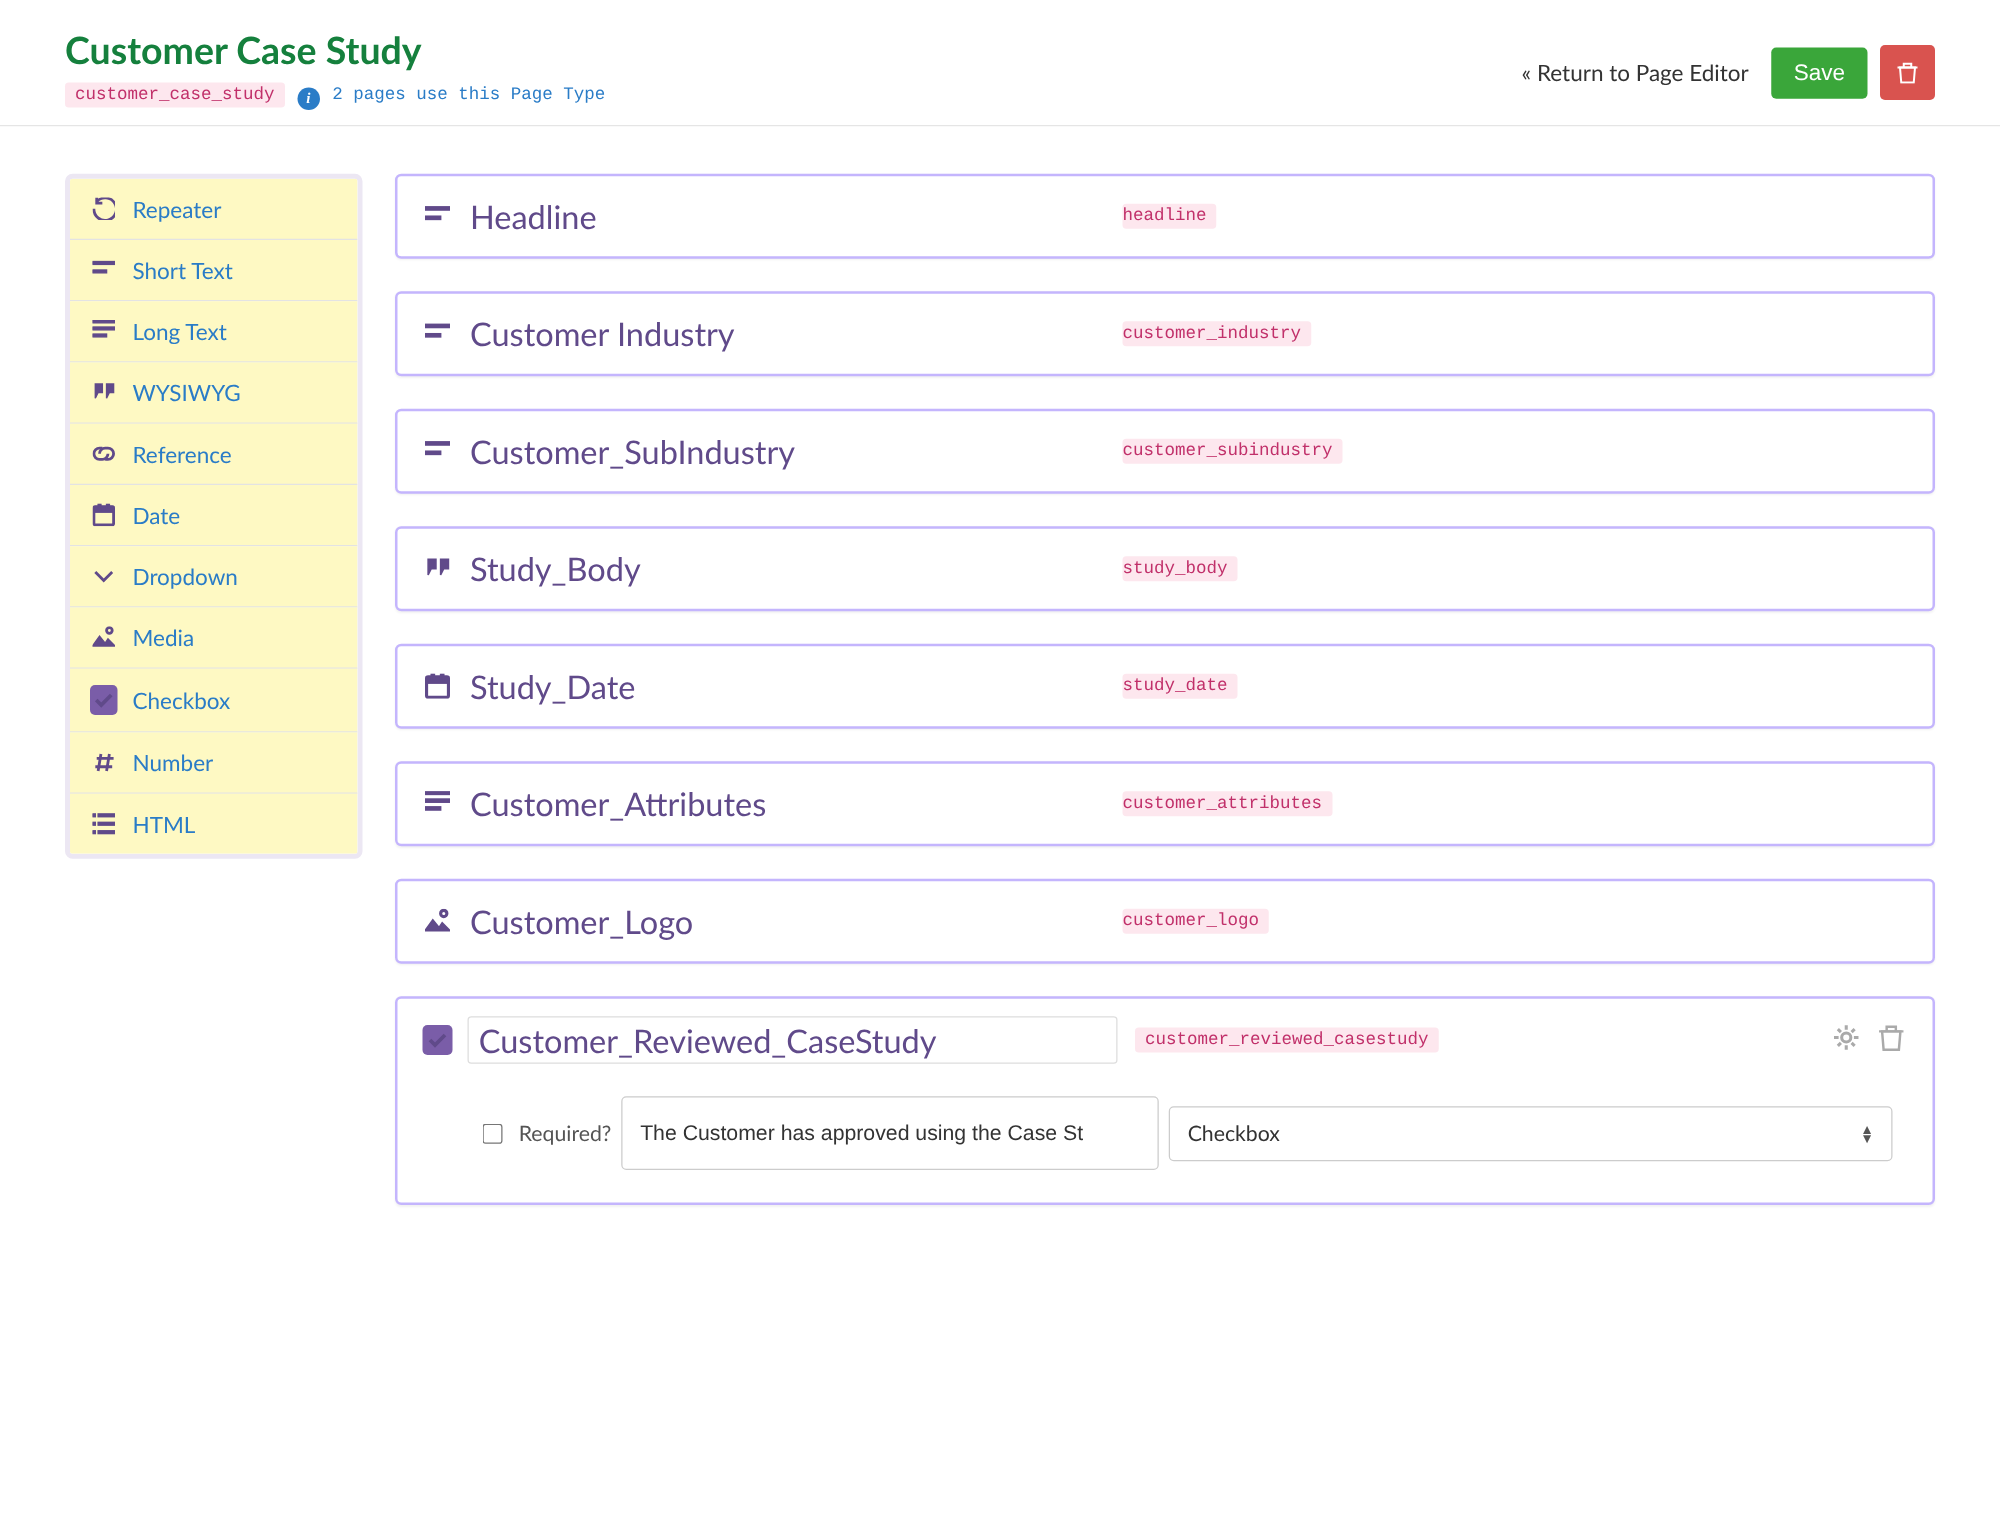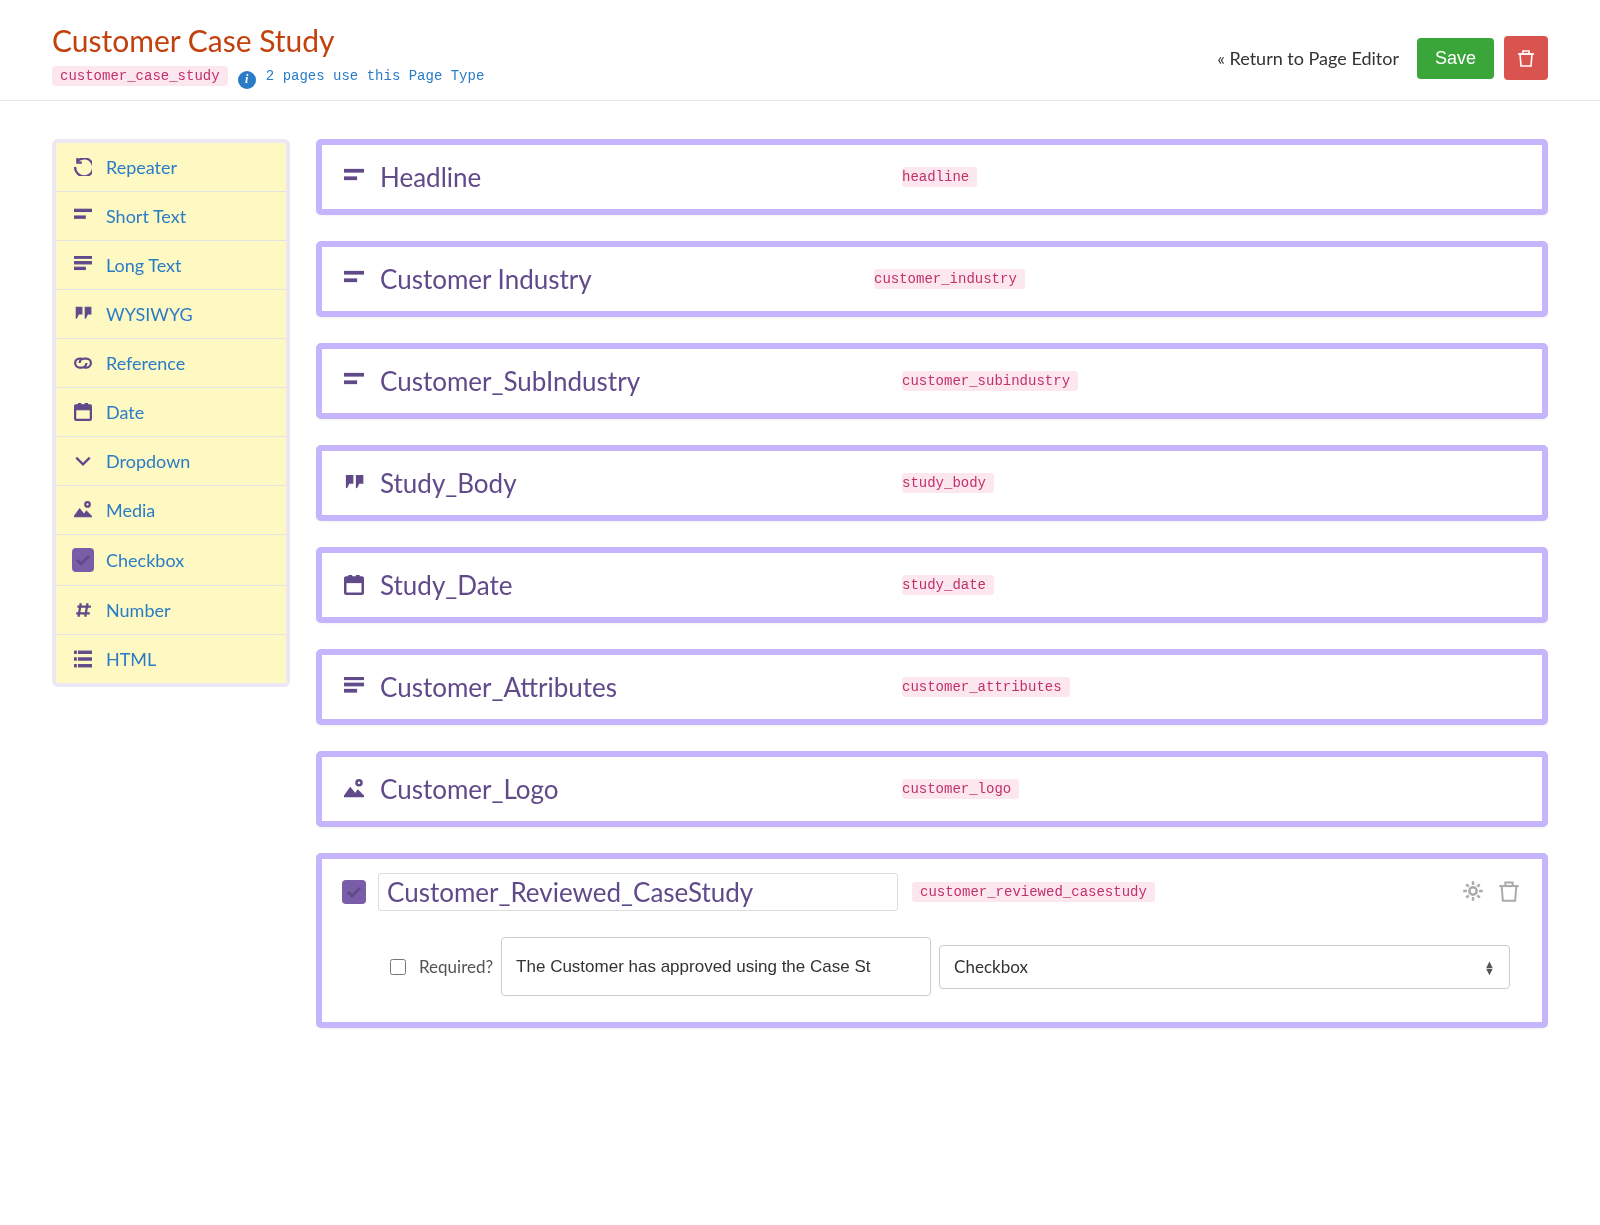--- a/index.html
+++ b/index.html
@@ -14,22 +14,22 @@
 
   .topbar {
     display:flex;
     justify-content:space-between;
     align-items:flex-start;
     padding:22px 52px 14px 52px;
     border-bottom:1px solid #e5e5e5;
   }
   .page-title {
     font-size:30px;
-    font-weight:400;
-    color:#c2410c;
+    font-weight:700;
+    color:#15803d;
     margin:0 0 6px 0;
   }
   .slug-pill {
     display:inline-block;
     font-family: Menlo, Consolas, "Courier New", monospace;
     font-size:14px;
     background:#fde7ee;
     color:#c1306a;
     padding:2px 8px;
     border-radius:3px;
@@ -94,21 +94,21 @@
     cursor:grab;
     background:#fef9c3;
   }
   .palette-item:last-child { border-bottom:none; }
   .palette-item .icon { width:22px; color:#604a8a; display:flex; justify-content:center;}
   .palette-item .icon svg { stroke:#604a8a; fill:#604a8a; }
 
   .fields-col { flex:1; display:flex; flex-direction:column; gap:26px; }
 
   .field-card {
-    border:6px solid #c4b5fd;
+    border:2px solid #c4b5fd;
     border-radius:5px;
     background:#fff;
     box-shadow:0 1px 2px rgba(0,0,0,0.06);
     padding:16px 22px 16px 18px;
     display:flex;
     align-items:center;
   }
   .field-card .type-icon { width:28px; color:#604a8a; display:flex; justify-content:center;}
   .field-card .type-icon svg { stroke:#604a8a; fill:#604a8a; }
   .field-title {
@@ -377,21 +377,21 @@
         <span class="field-slug-pill slug-fixed" style="position: absolute; left: 580px; top: 50%; transform: translateY(-50%);">headline</span>
       </div>
       <div class="field-card" style="position: relative;">
         <span class="type-icon">
           <svg viewBox="0 0 16 16" width="20" height="20">
             <use href="#ic-short-text"></use>
           </svg>
         </span>
         <span class="field-title">Customer Industry</span>
         <span class="slug-wrap"></span>
-        <span class="field-slug-pill slug-fixed" style="position: absolute; left: 552px; top: 50%; transform: translateY(-50%);">customer_industry</span>
+        <span class="field-slug-pill slug-fixed" style="position: absolute; left: 580px; top: 50%; transform: translateY(-50%);">customer_industry</span>
       </div>
       <div class="field-card" style="position: relative; justify-content: space-between;">
         <span class="type-icon">
           <svg viewBox="0 0 16 16" width="20" height="20">
             <use href="#ic-short-text"></use>
           </svg>
         </span>
         <span class="field-title">Customer_SubIndustry</span>
         <span class="slug-wrap"></span>
         <span class="field-slug-pill slug-fixed" style="position: absolute; left: 580px; top: 50%; transform: translateY(-50%);">customer_subindustry</span>

